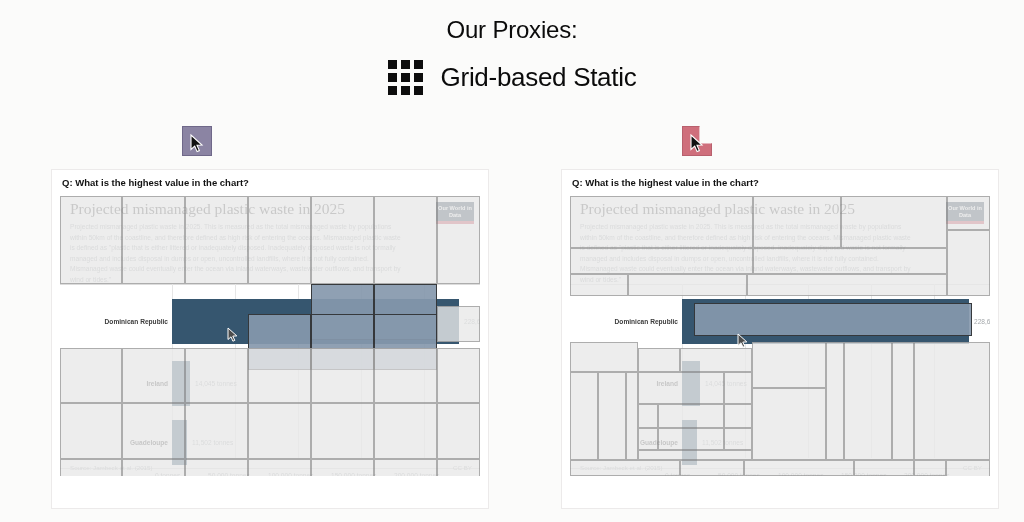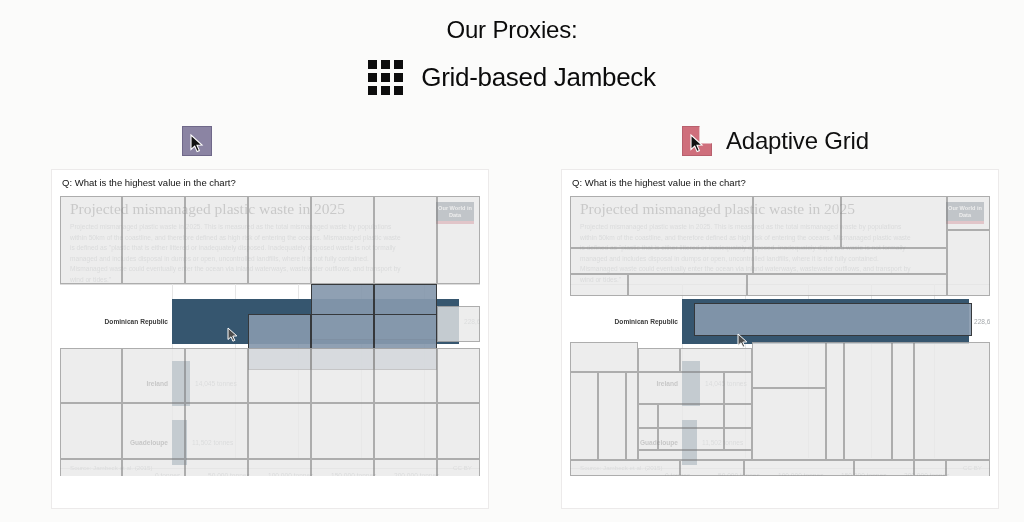--- a/index.html
+++ b/index.html
@@ -108,21 +108,21 @@
     box-shadow: 0 0 0 1px #eceaea;
   }
   #panel-static   { left: 52px; }
   #panel-adaptive { left: 562px; }
 
   .panel-question {
     position: absolute;
     left: 10px;
     top: 7px;
     font-size: 9.5px;
-    font-weight: normal;
+    font-weight: bold;
     color: #121212;
   }
 
   .chart-frame {
     position: absolute;
     left: 8px;
     top: 26px;
     width: 420px;
     height: 280px;
     background: #ffffff;
@@ -250,21 +250,21 @@
     <i></i>
       <i></i>
       <i></i>
       <i></i>
       <i></i>
       <i></i>
       <i></i>
       <i></i>
       <i></i>
   </span>
-  <span id="header-subtitle">Grid-based Jambeck</span>
+  <span id="header-subtitle">Grid-based Static</span>
 </div>
 
 <div class="panel-caption" id="caption-static">
   <span class="icon-swatch">
     <span class="sq-static"></span>
     <span class="cursor-glyph">
       <svg width="14" height="18" viewBox="0 0 14 18">
         <path d="M0,0 L0,14.5 L3.7,11.1 L6.1,16.6 L8.4,15.6 L6.0,10.2 L11.0,10.0 Z" fill="#111111" stroke="#ffffff" stroke-width="1.1"></path>
       </svg>
     </span>
@@ -273,21 +273,20 @@
 
 <div class="panel-caption" id="caption-adaptive">
   <span class="icon-swatch">
     <span class="shape-adaptive"></span>
     <span class="cursor-glyph">
       <svg width="14" height="18" viewBox="0 0 14 18">
         <path d="M0,0 L0,14.5 L3.7,11.1 L6.1,16.6 L8.4,15.6 L6.0,10.2 L11.0,10.0 Z" fill="#111111" stroke="#ffffff" stroke-width="1.1"></path>
       </svg>
     </span>
   </span>
-  <span class="caption-label">Adaptive Grid</span>
 </div>
 
 <div class="panel" id="panel-static">
   <div class="panel-question">Q: What is the highest value in the chart?</div>
 
   <div class="chart-frame">
     <div class="chart-inner">
       <div class="chart-title">Projected mismanaged plastic waste in 2025</div>
       <div class="chart-subtitle">Projected mismanaged plastic waste in 2025. This is measured as the total mismanaged waste by populations within 50km of the coastline, and therefore defined as high risk of entering the oceans. Mismanaged plastic waste is defined as "plastic that is either littered or inadequately disposed. Inadequately disposed waste is not formally managed and includes disposal in dumps or open, uncontrolled landfills, where it is not fully contained. Mismanaged waste could eventually enter the ocean via inland waterways, wastewater outflows, and transport by wind or tides."</div>
       <div class="owid-logo">Our World in Data</div>

